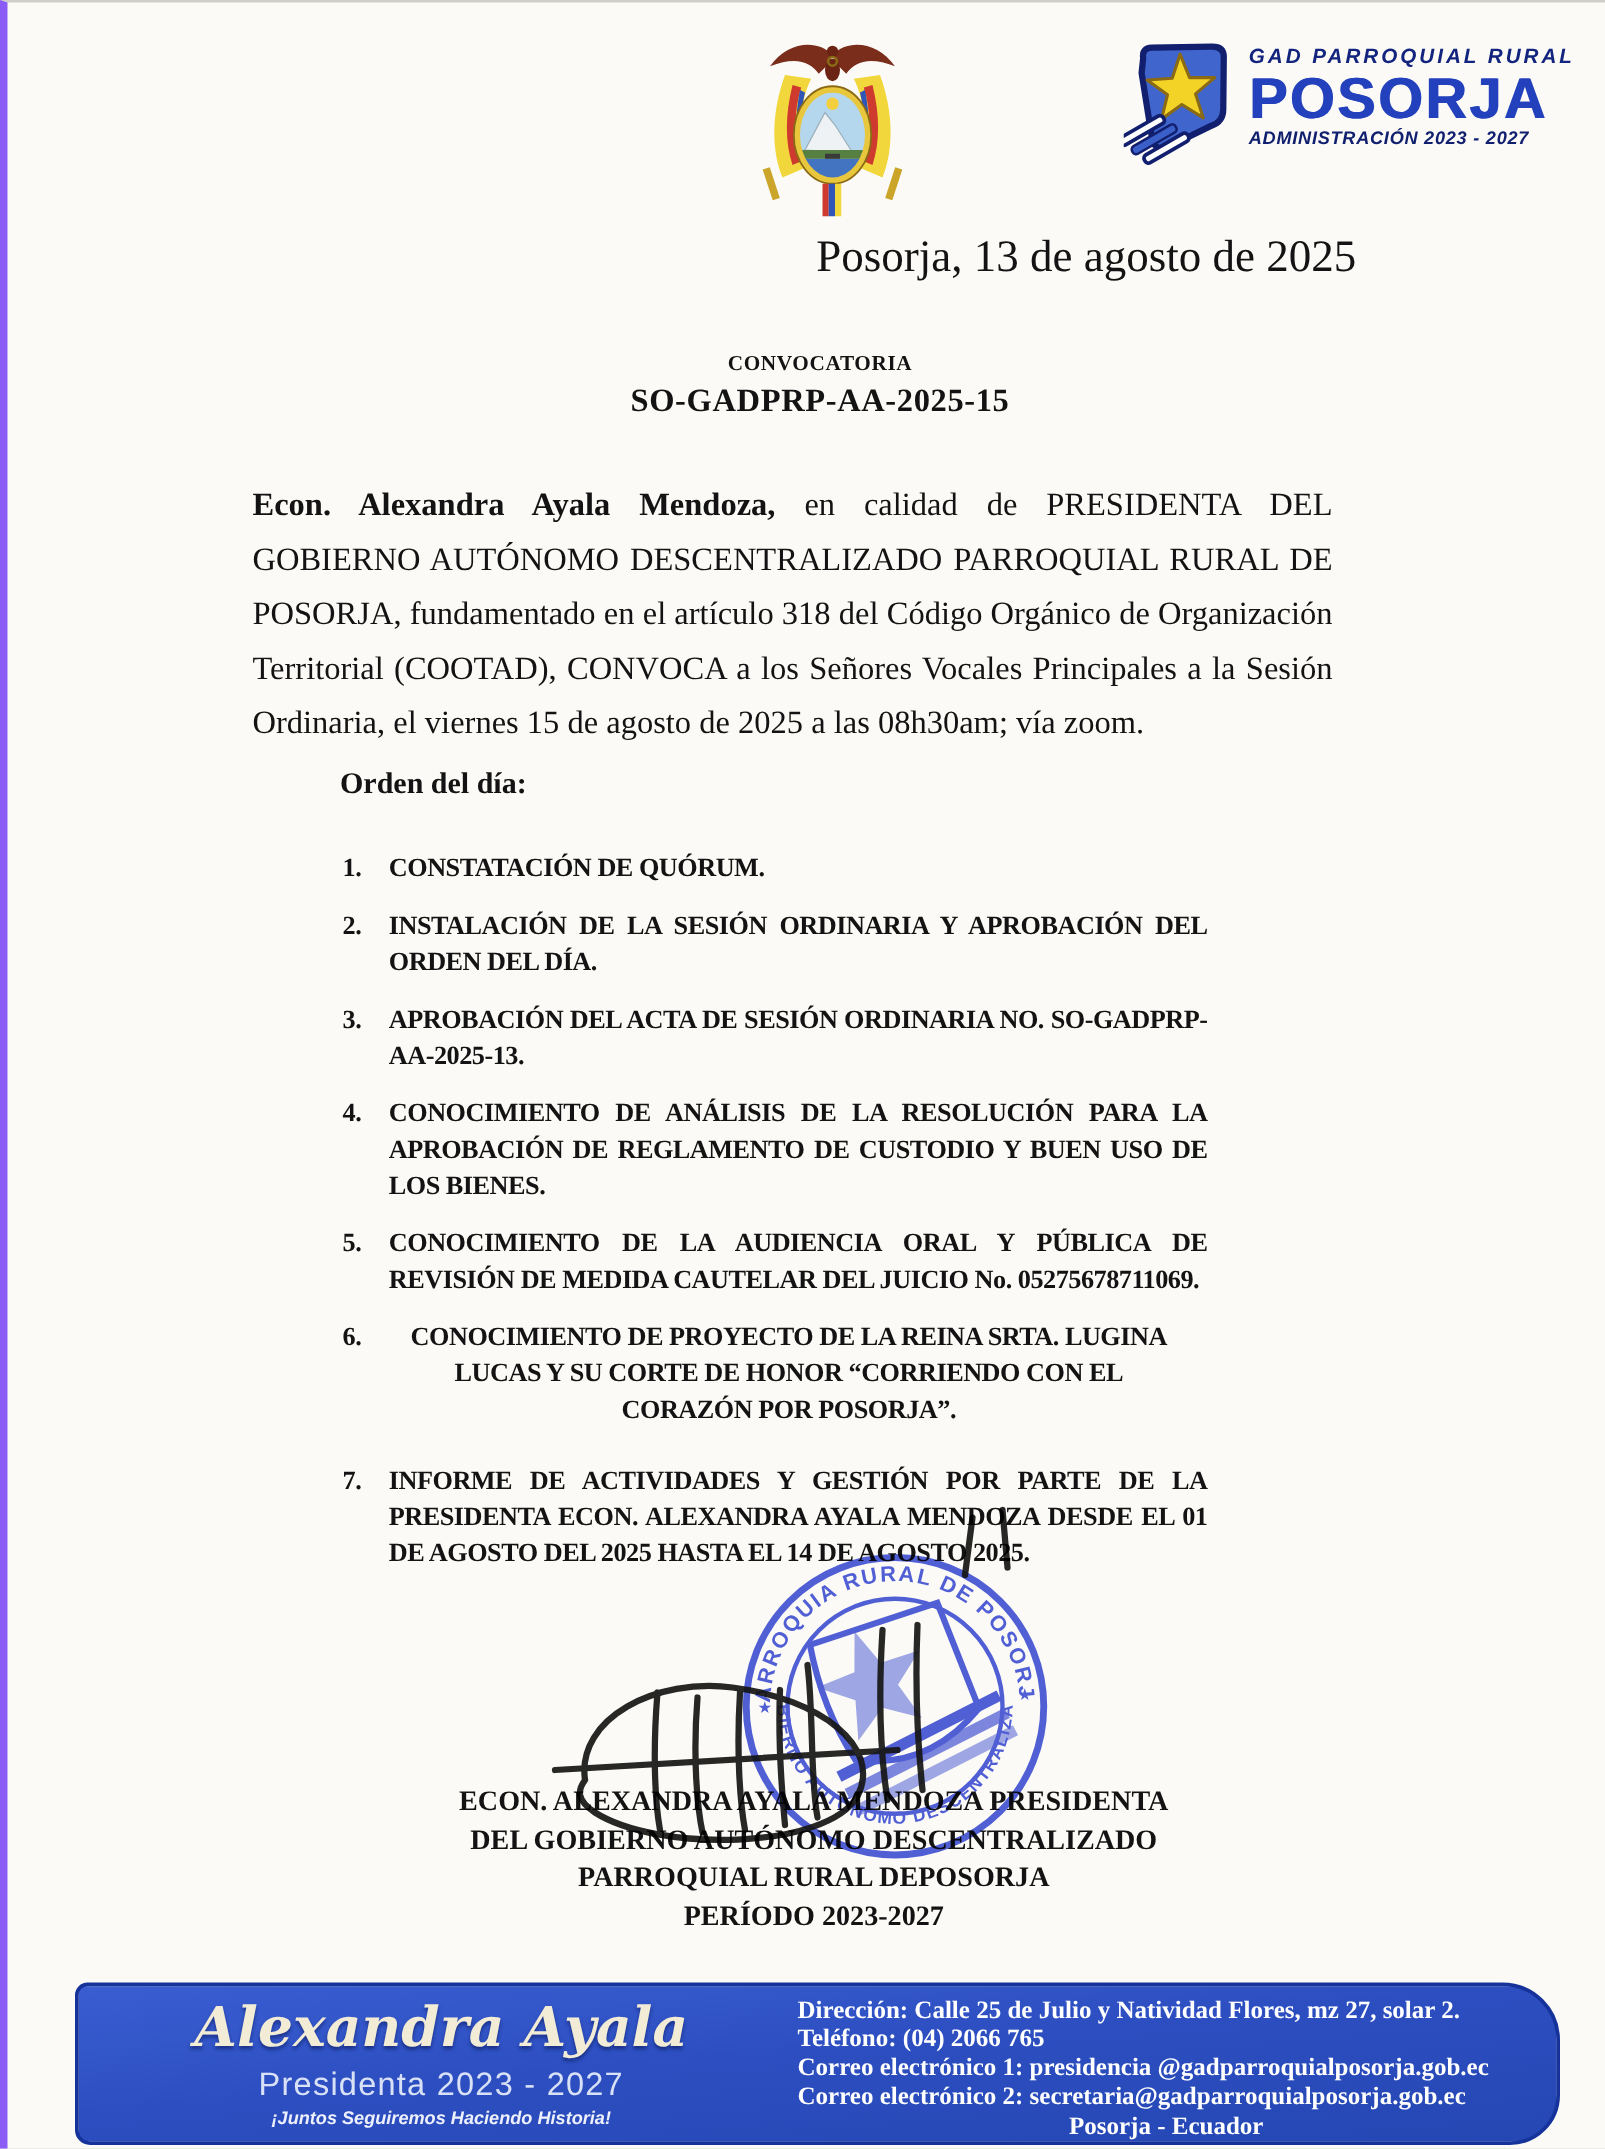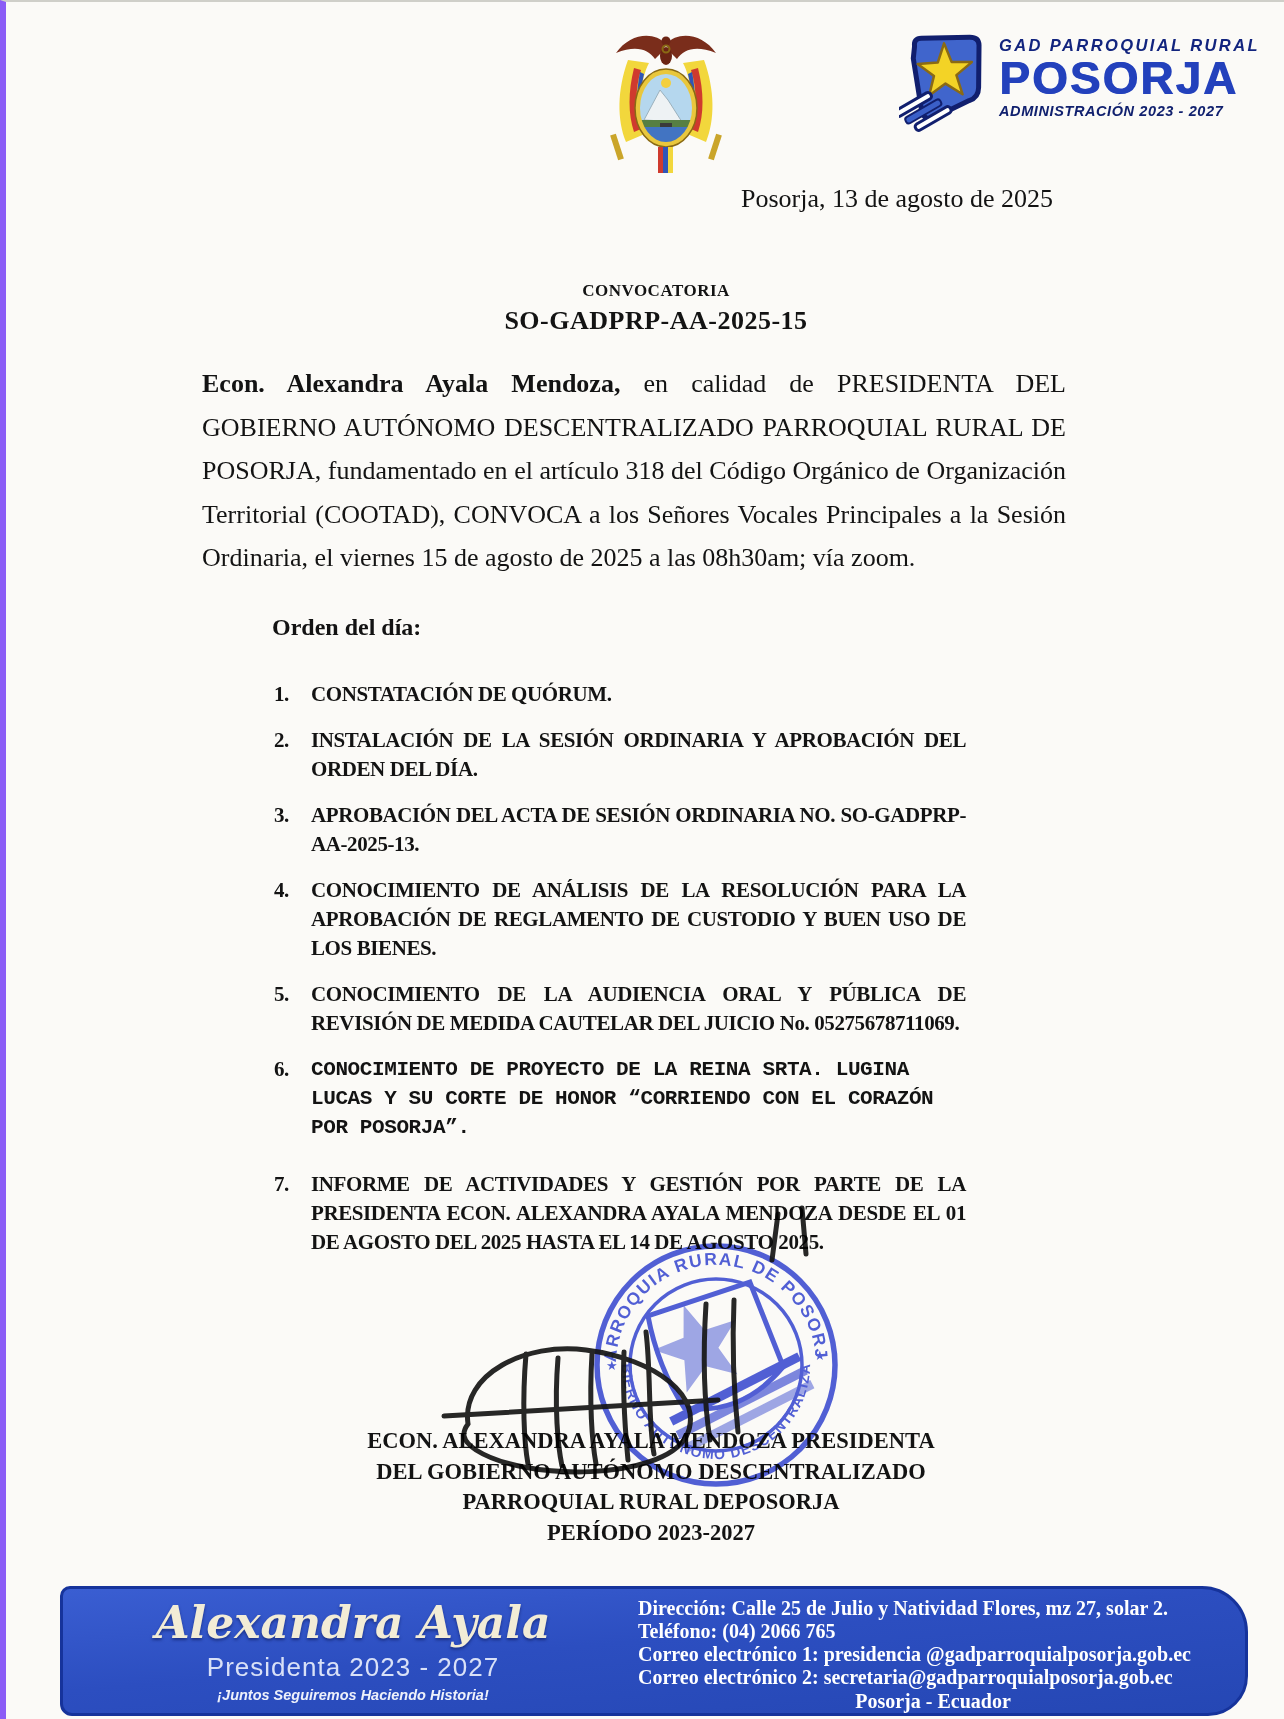--- a/index.html
+++ b/index.html
@@ -15,35 +15,35 @@
     box-sizing:border-box;
   }
   
   .coat{position:absolute;left:596px;top:26px;width:128px;height:158px;}
   .logo{position:absolute;left:893px;top:28px;width:345px;height:112px;}
   .logo-shield{position:absolute;left:0;top:2px;width:94px;height:104px;}
   .logo-text{position:absolute;left:100px;top:6px;width:250px;font-family:"Liberation Sans",sans-serif;}
   .logo-orgtype{font-size:16.5px;font-weight:bold;font-style:italic;color:#12247e;letter-spacing:2.4px;white-space:nowrap;}
   .logo-name{font-size:46px;font-weight:bold;color:#2341bc;letter-spacing:2px;line-height:1.04;white-space:nowrap;text-shadow:1px 0 0 #2341bc;}
   .logo-admin{font-size:14.5px;font-weight:bold;font-style:italic;color:#10206e;letter-spacing:0.6px;white-space:nowrap;}
-  .date-line{position:absolute;left:0;top:182px;width:1047px;text-align:right;font-size:26px;}
+  .date-line{position:absolute;left:0;top:182px;width:1047px;text-align:right;font-size:36px;padding-left:32px;}
   
   .title-block{position:absolute;left:200px;top:279px;width:900px;text-align:center;font-weight:bold;}
   .doc-title{font-size:17px;letter-spacing:0.5px;}
   .doc-code{font-size:26px;margin-top:5px;letter-spacing:0.5px;}
   
-  .intro{position:absolute;left:196px;top:360px;width:864px;font-size:26px;line-height:43.5px;text-align:justify;margin:0;}
+  .intro{position:absolute;left:196px;top:380px;width:864px;font-size:26px;line-height:43.5px;text-align:justify;margin:0;}
   .intro b{font-weight:bold;}
   
   .orden-heading{position:absolute;left:266px;top:612px;font-size:24px;font-weight:bold;}
   .agenda{position:absolute;left:268px;top:678px;width:700px;}
   .agenda-item{display:flex;margin-bottom:17px;font-weight:bold;font-size:21px;line-height:29px;letter-spacing:-0.4px;}
   .agenda-num{width:37px;flex:0 0 37px;}
   .agenda-text{width:655px;text-align:justify;}
-  .agenda-item:nth-child(6) .agenda-text{width:640px;text-align:left;font-family:Liberation Mono, monospace;}
+  .agenda-item:nth-child(6) .agenda-text{width:640px;text-align:center;}
   .agenda-item:nth-child(7){margin-top:28px;}
   
   .stamp-svg{position:absolute;left:420px;top:1150px;width:480px;height:410px;mix-blend-mode:multiply;z-index:5;}
   
   .sig-block{position:absolute;left:320px;top:1424px;width:650px;text-align:center;font-weight:bold;font-size:22.5px;line-height:30.5px;}
   
   .banner{
     position:absolute;left:54px;top:1584px;width:1188px;height:130px;
     background:linear-gradient(175deg,#3a5ed2 0%,#2c4ec0 45%,#2547b4 100%);
     border:3px solid #16339b;

